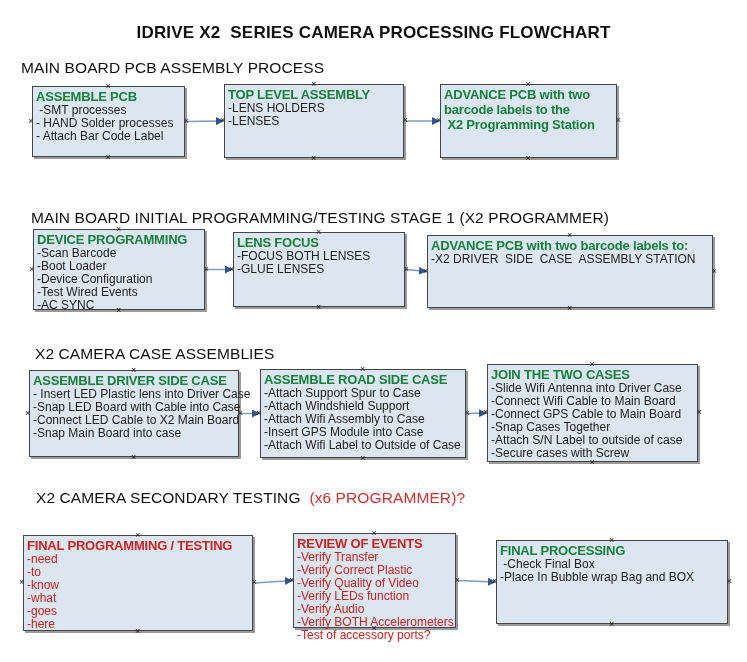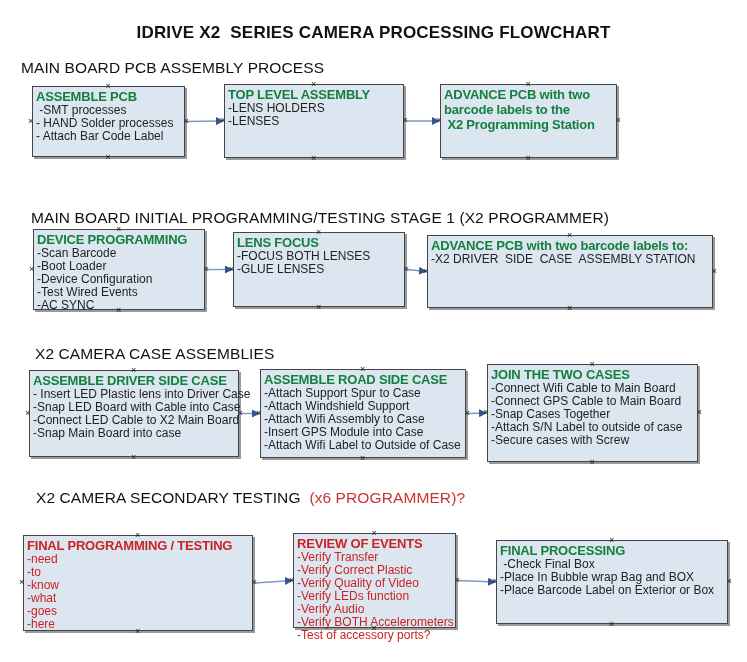--- a/index.html
+++ b/index.html
@@ -149,20 +149,21 @@
       <div class="fc-item">-Attach Wifi Assembly to Case</div>
       <div class="fc-item">-Insert GPS Module into Case</div>
       <div class="fc-item">-Attach Wifi Label to Outside of Case</div>
       <span class="handle h-top">×</span>
       <span class="handle h-bottom">×</span>
       <span class="handle h-left">×</span>
       <span class="handle h-right">×</span>
     </div>
     <div class="fc-box" style="left: 487px; top: 364px; width: 211px; height: 98px;">
       <div class="fc-title">JOIN THE TWO CASES</div>
+      <div class="fc-item">-Slide Wifi Antenna into Driver Case</div>
       <div class="fc-item">-Connect Wifi Cable to Main Board</div>
       <div class="fc-item">-Connect GPS Cable to Main Board</div>
       <div class="fc-item">-Snap Cases Together</div>
       <div class="fc-item">-Attach S/N Label to outside of case</div>
       <div class="fc-item">-Secure cases with Screw</div>
       <span class="handle h-top">×</span>
       <span class="handle h-bottom">×</span>
       <span class="handle h-left">×</span>
       <span class="handle h-right">×</span>
     </div>
@@ -191,19 +192,18 @@
       <div class="fc-item">-Test of accessory ports?</div>
       <span class="handle h-top">×</span>
       <span class="handle h-bottom">×</span>
       <span class="handle h-left">×</span>
       <span class="handle h-right">×</span>
     </div>
     <div class="fc-box" style="left: 496px; top: 540px; width: 232px; height: 84px;">
       <div class="fc-title">FINAL PROCESSING</div>
       <div class="fc-item"> -Check Final Box</div>
       <div class="fc-item">-Place In Bubble wrap Bag and BOX</div>
-      <div class="fc-item">-Place Barcode Label on Exterior or Box</div>
       <span class="handle h-top">×</span>
       <span class="handle h-bottom">×</span>
       <span class="handle h-left">×</span>
       <span class="handle h-right">×</span>
     </div>
   </div>
 
 </body></html>

